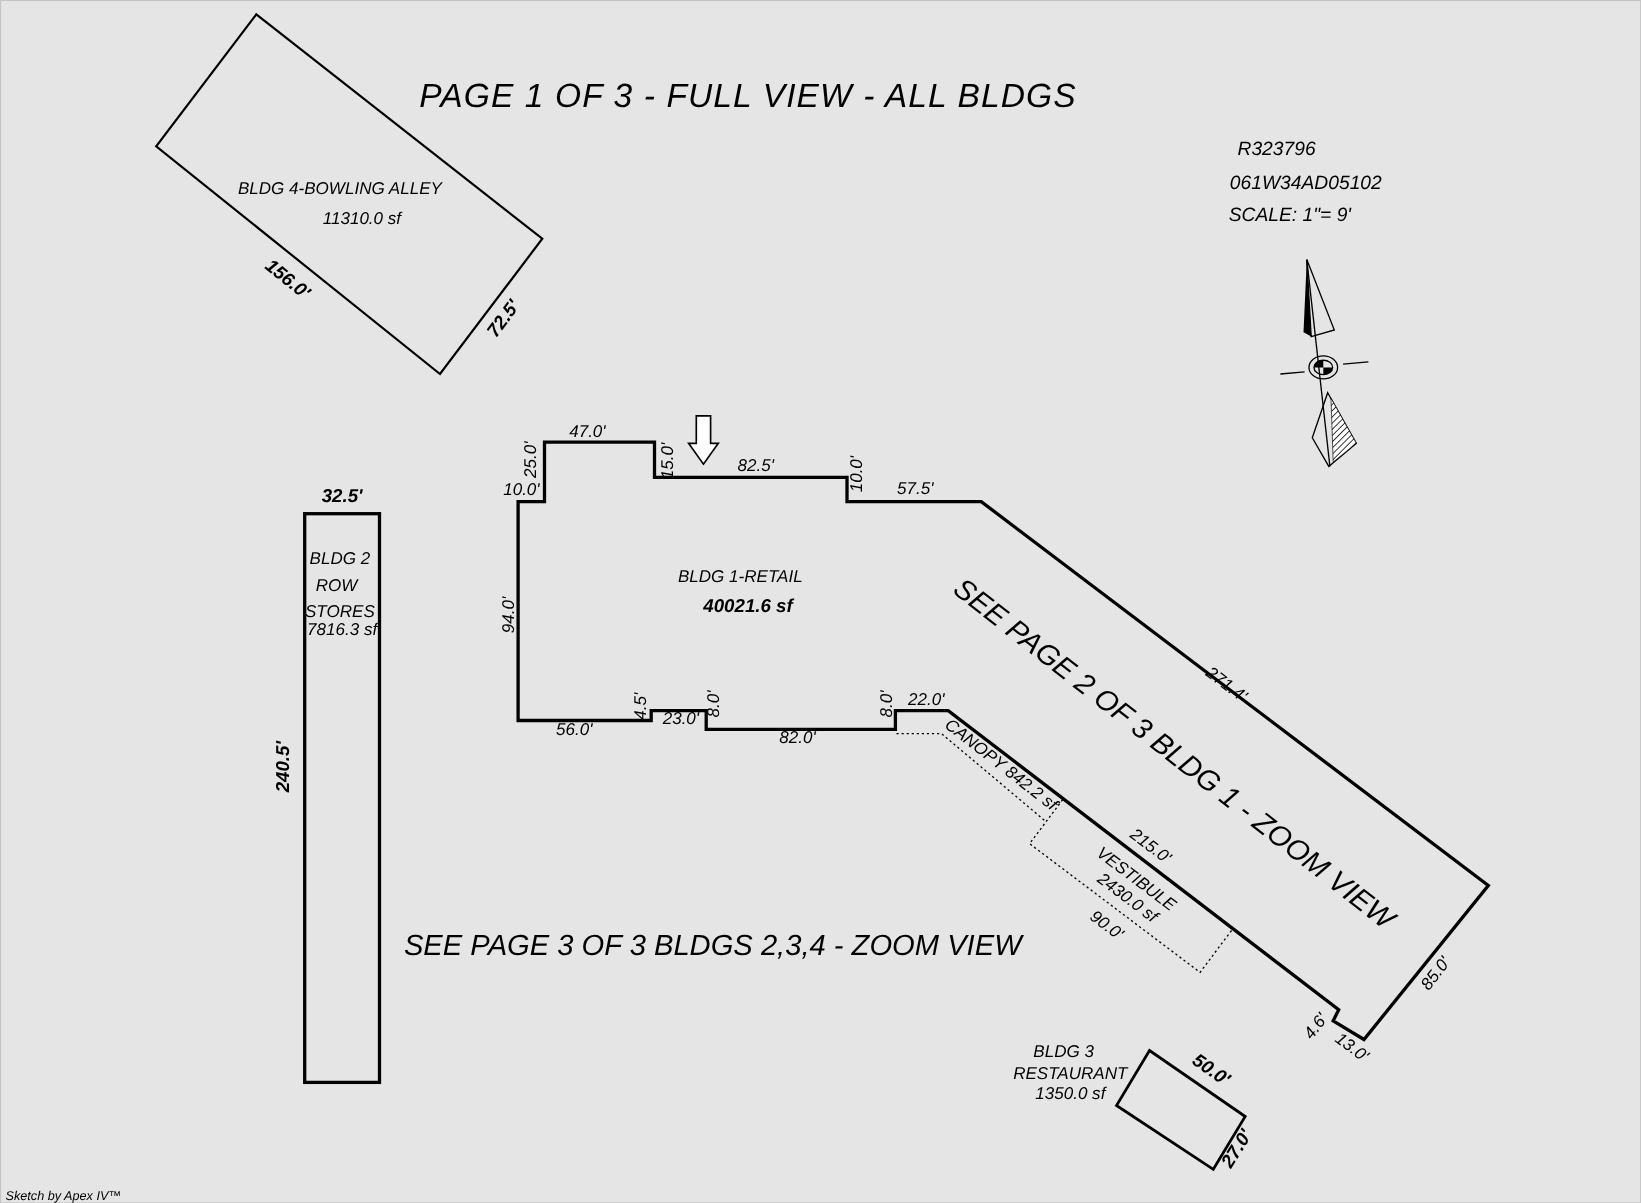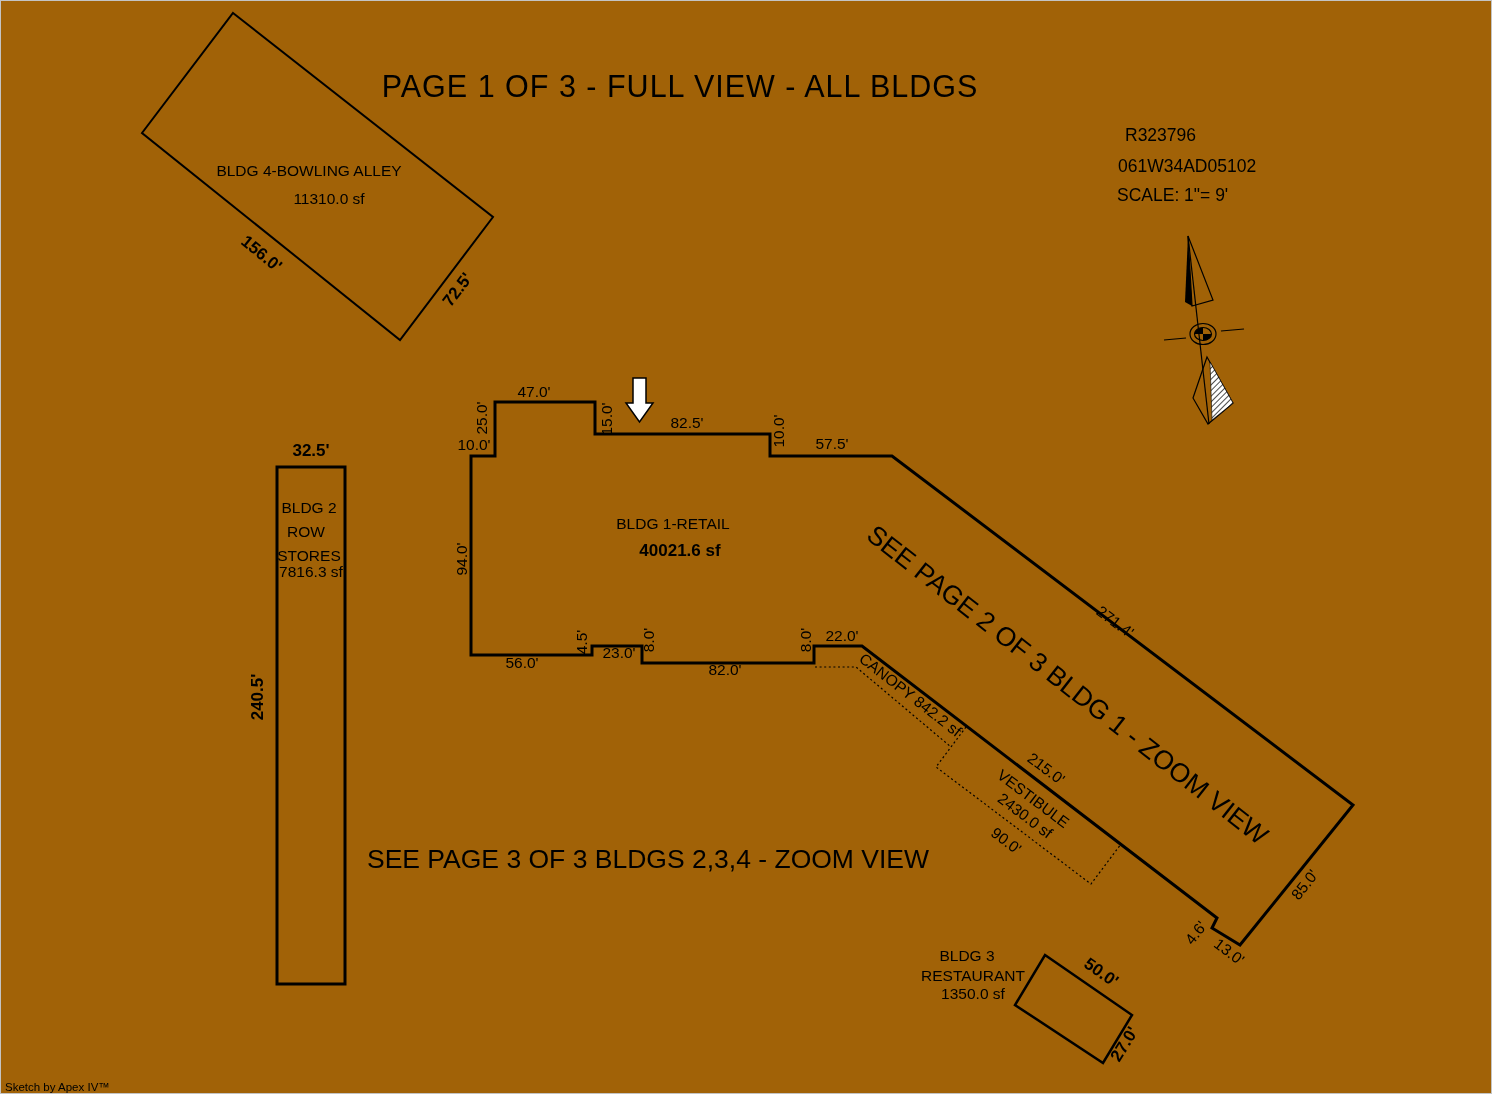--- a/index.html
+++ b/index.html
@@ -1,16 +1,16 @@
 <!DOCTYPE html>
 <html><head>
 <meta charset="utf-8">
 <style>
   html,body{margin:0;padding:0;background:#ffffff;}
-  .page{position:relative;width:1492px;height:1094px;background:#a16207;overflow:hidden;}
+  .page{position:relative;width:1492px;height:1094px;background:#e5e5e5;overflow:hidden;font-style:italic;}
   svg{display:block;}
   text{font-family:"Liberation Sans","DejaVu Sans",sans-serif;fill:#000;}
   .t-title{font-size:30.5px;letter-spacing:1px;}
   .t-note{font-size:26.5px;}
   .t-hdr{font-size:17.5px;}
   .t-dim{font-size:15.5px;}
   .t-dimb{font-size:17px;font-weight:700;}
   .t-lbl{font-size:15.5px;}
   .t-areab{font-size:17px;font-weight:700;}
   .t-credit{font-size:11.5px;}

